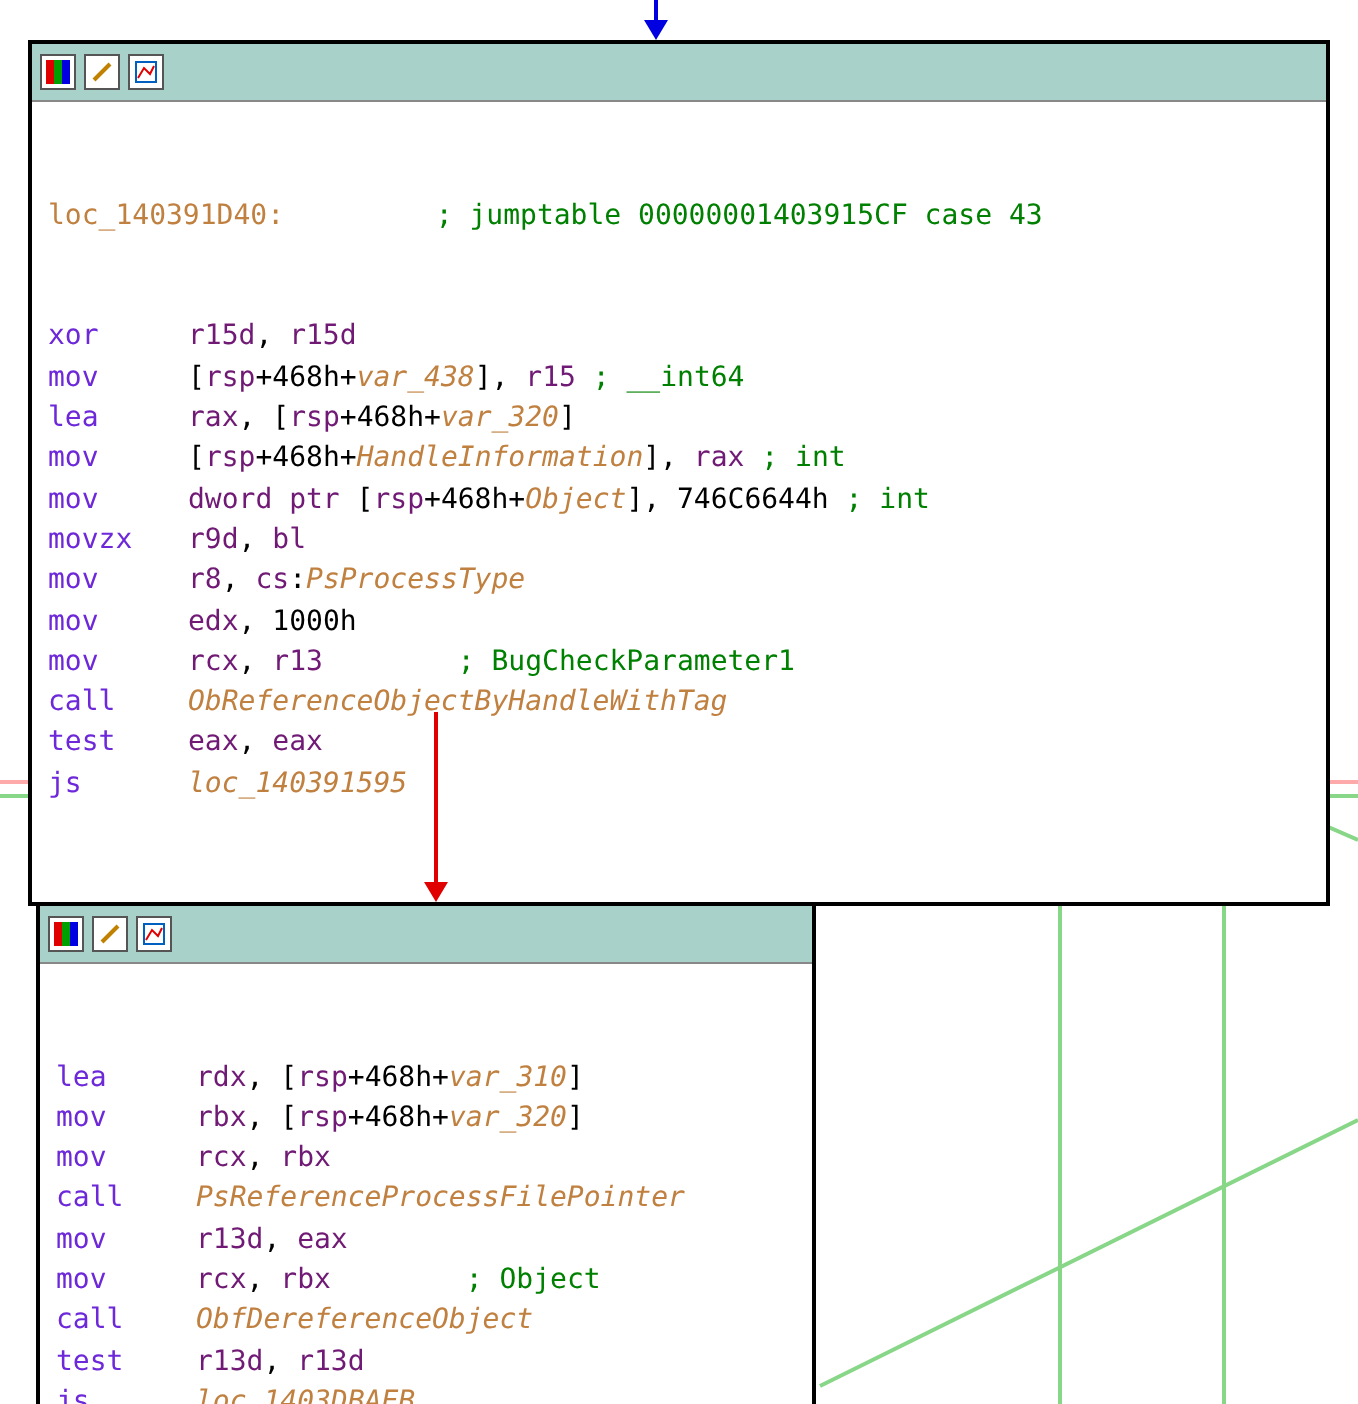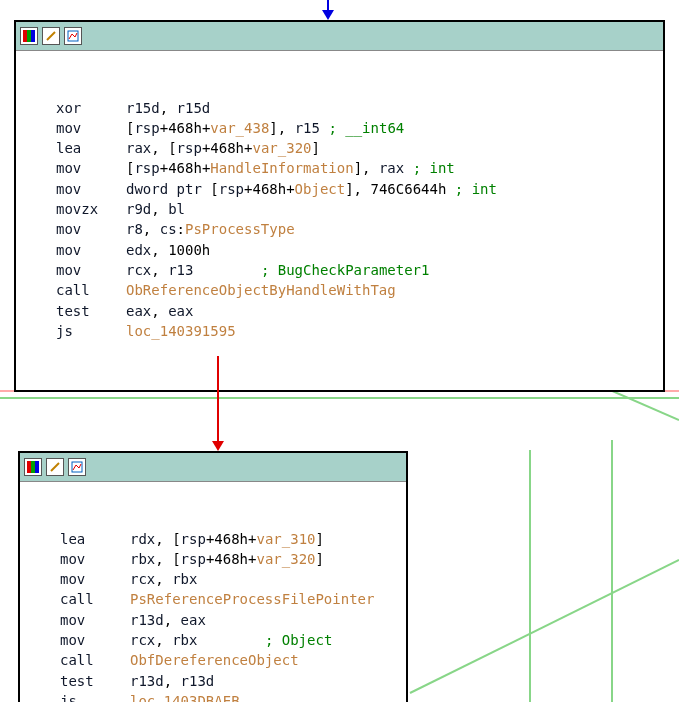--- a/index.html
+++ b/index.html
@@ -38,28 +38,27 @@
     background: #fff;
     font-size: 10px;
   }
   .code {
     padding: 6px 8px 8px 8px;
     line-height: 1.45;
     white-space: pre;
   }
   .row { display: block; }
   .mnem {
-    color: #0f172a;
+    color: #6d28d9;
     display: inline-block;
     min-width: 70px;
-    margin-left: 32px;
   }
-  .reg  { color: #0f172a; }
+  .reg  { color: #701a75; }
   .num  { color: #000000; }
-  .id   { color: #C08040; }
+  .id   { color: #C08040; font-style: italic; }
   .cmt  { color: #008000; }
   .label{ color: #C08040; }
   .plain{ color: #000; }
 
   .arrow-down {
     position: absolute;
     width: 0; height: 0;
     border-left: 6px solid transparent;
     border-right: 6px solid transparent;
   }
@@ -104,20 +103,21 @@
         </svg>
     </span>
     <span class="tb-icon">
       <svg width="12" height="12">
           <rect x="1" y="1" width="10" height="10" fill="none" stroke="#0060C0" stroke-width="1"></rect>
           <polyline points="2,9 5,4 8,7 10,3" fill="none" stroke="#E00000" stroke-width="1"></polyline>
         </svg>
     </span>
   </div>
   <div class="code">
+    <div class="row"><span class="label">loc_140391D40:</span><span class="plain">         </span><span class="cmt">; jumptable 00000001403915CF case 43</span></div>
     <div id="b1rows"><div class="row"><span class="mnem">xor</span><span class="reg">r15d</span><span class="plain">, </span><span class="reg">r15d</span></div><div class="row"><span class="mnem">mov</span><span class="plain">[</span><span class="reg">rsp</span><span class="plain">+</span><span class="num">468h</span><span class="plain">+</span><span class="id">var_438</span><span class="plain">], </span><span class="reg">r15</span><span class="plain"> </span><span class="cmt">; __int64</span></div><div class="row"><span class="mnem">lea</span><span class="reg">rax</span><span class="plain">, [</span><span class="reg">rsp</span><span class="plain">+</span><span class="num">468h</span><span class="plain">+</span><span class="id">var_320</span><span class="plain">]</span></div><div class="row"><span class="mnem">mov</span><span class="plain">[</span><span class="reg">rsp</span><span class="plain">+</span><span class="num">468h</span><span class="plain">+</span><span class="id">HandleInformation</span><span class="plain">], </span><span class="reg">rax</span><span class="plain"> </span><span class="cmt">; int</span></div><div class="row"><span class="mnem">mov</span><span class="reg">dword ptr</span><span class="plain"> [</span><span class="reg">rsp</span><span class="plain">+</span><span class="num">468h</span><span class="plain">+</span><span class="id">Object</span><span class="plain">], </span><span class="num">746C6644h</span><span class="plain"> </span><span class="cmt">; int</span></div><div class="row"><span class="mnem">movzx</span><span class="reg">r9d</span><span class="plain">, </span><span class="reg">bl</span></div><div class="row"><span class="mnem">mov</span><span class="reg">r8</span><span class="plain">, </span><span class="reg">cs</span><span class="plain">:</span><span class="id">PsProcessType</span></div><div class="row"><span class="mnem">mov</span><span class="reg">edx</span><span class="plain">, </span><span class="num">1000h</span></div><div class="row"><span class="mnem">mov</span><span class="reg">rcx</span><span class="plain">, </span><span class="reg">r13</span><span class="plain">        </span><span class="cmt">; BugCheckParameter1</span></div><div class="row"><span class="mnem">call</span><span class="id">ObReferenceObjectByHandleWithTag</span></div><div class="row"><span class="mnem">test</span><span class="reg">eax</span><span class="plain">, </span><span class="reg">eax</span></div><div class="row"><span class="mnem">js</span><span class="id">loc_140391595</span></div></div>
   </div>
 </div>
 
 <div class="vline red" style="left:217px; top:356px; height:91px;"></div>
 <div class="arrow-down red" style="left:212px; top:441px;"></div>
 
 <div class="block" style="left:18px; top:451px; width:390px;">
   <div class="titlebar">
     <span class="tb-icon">

